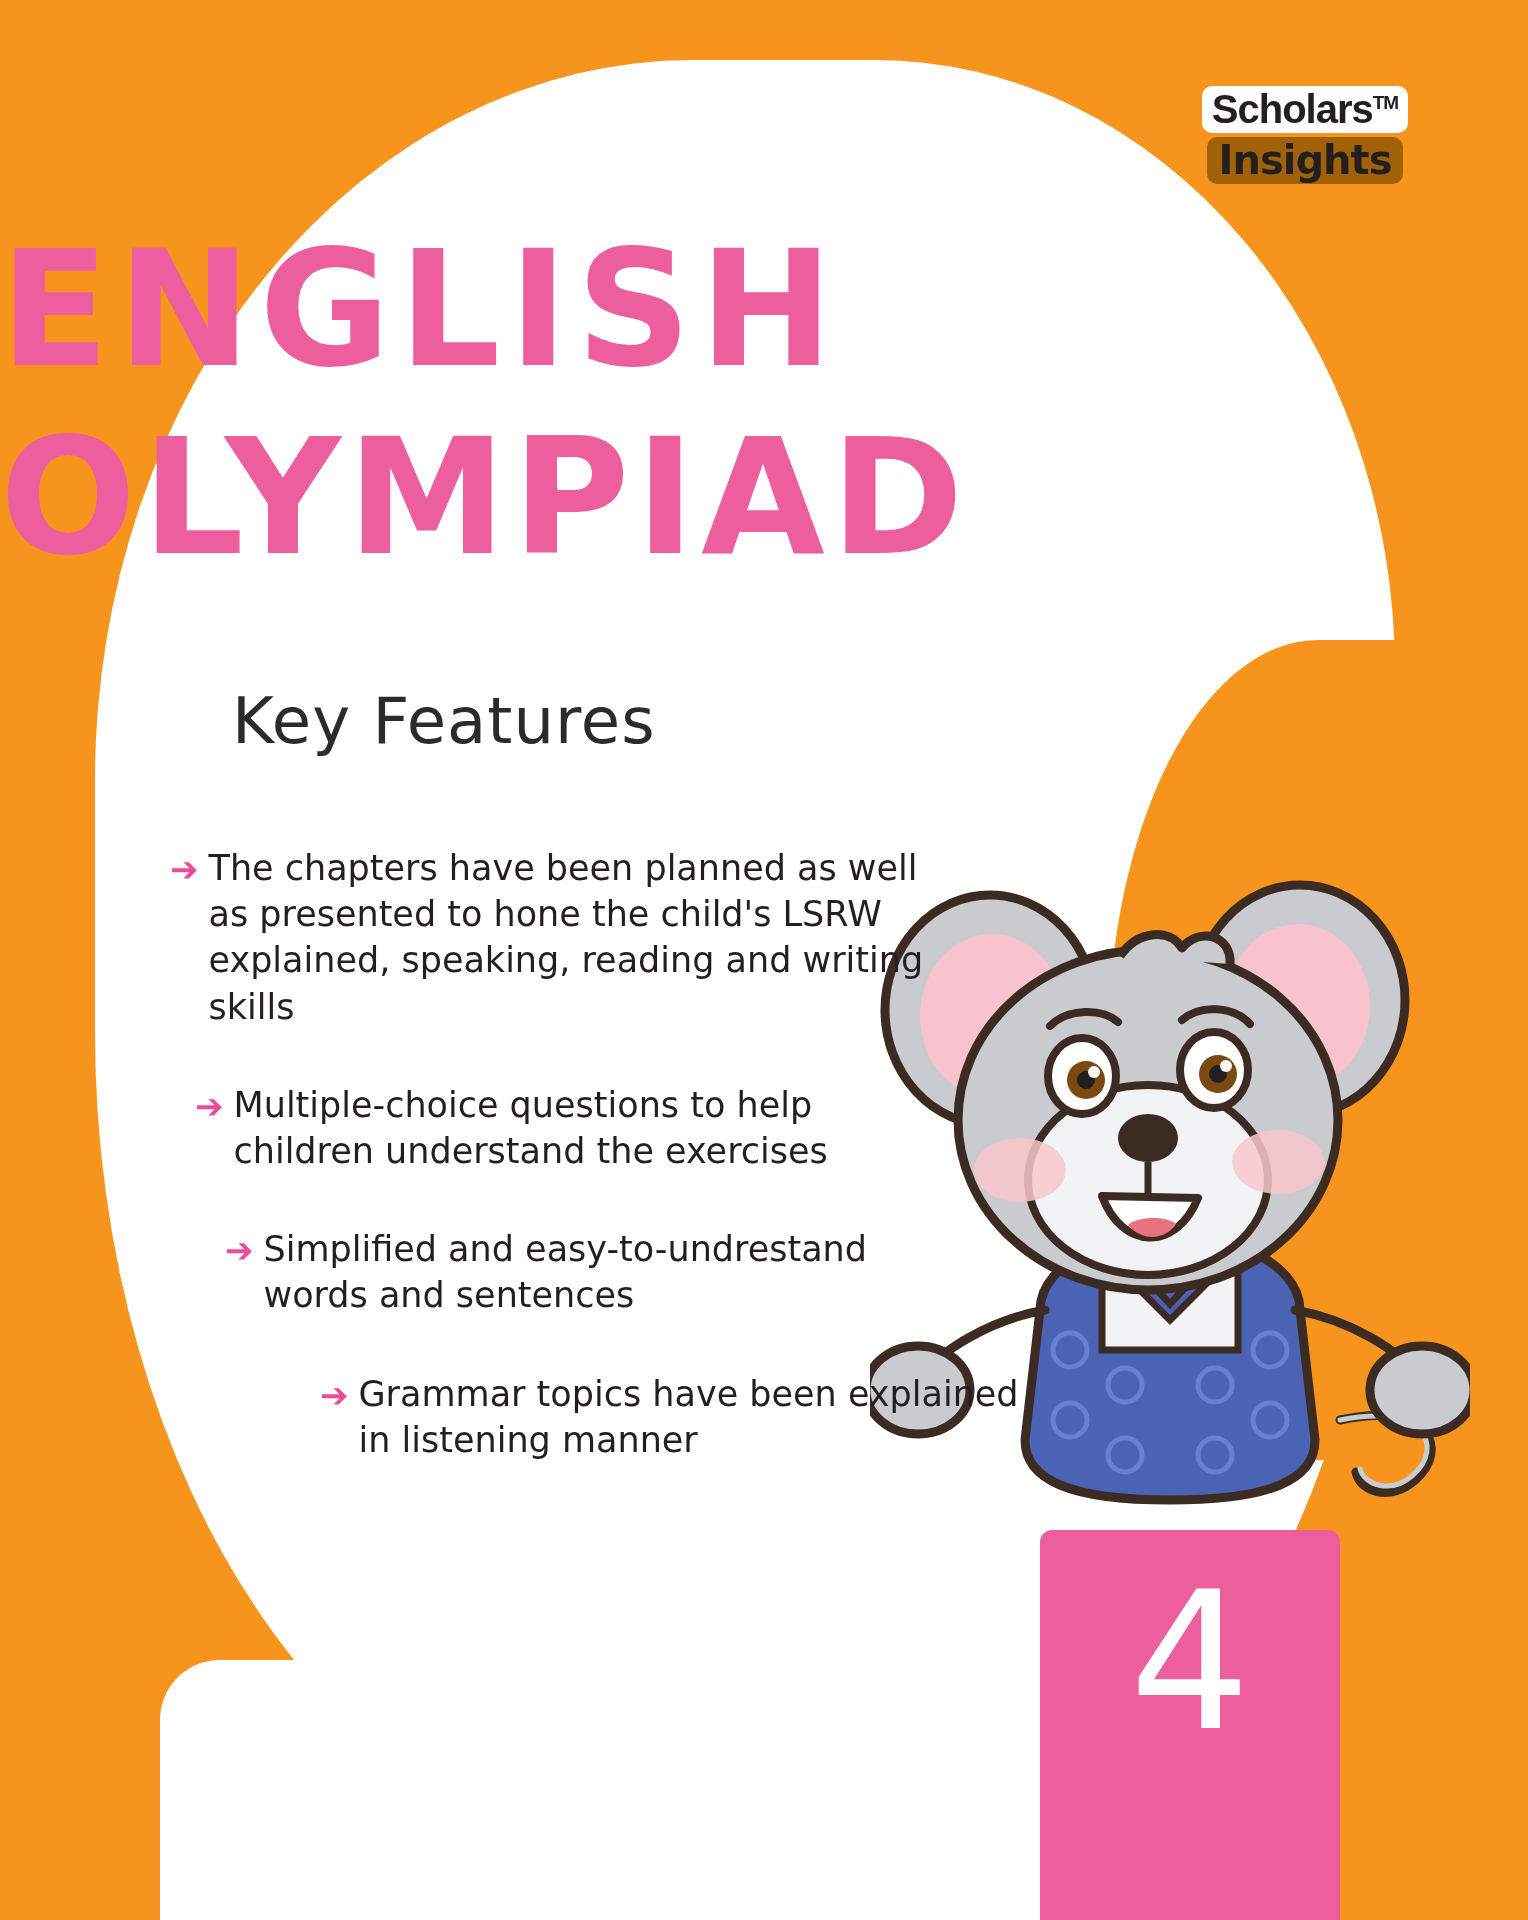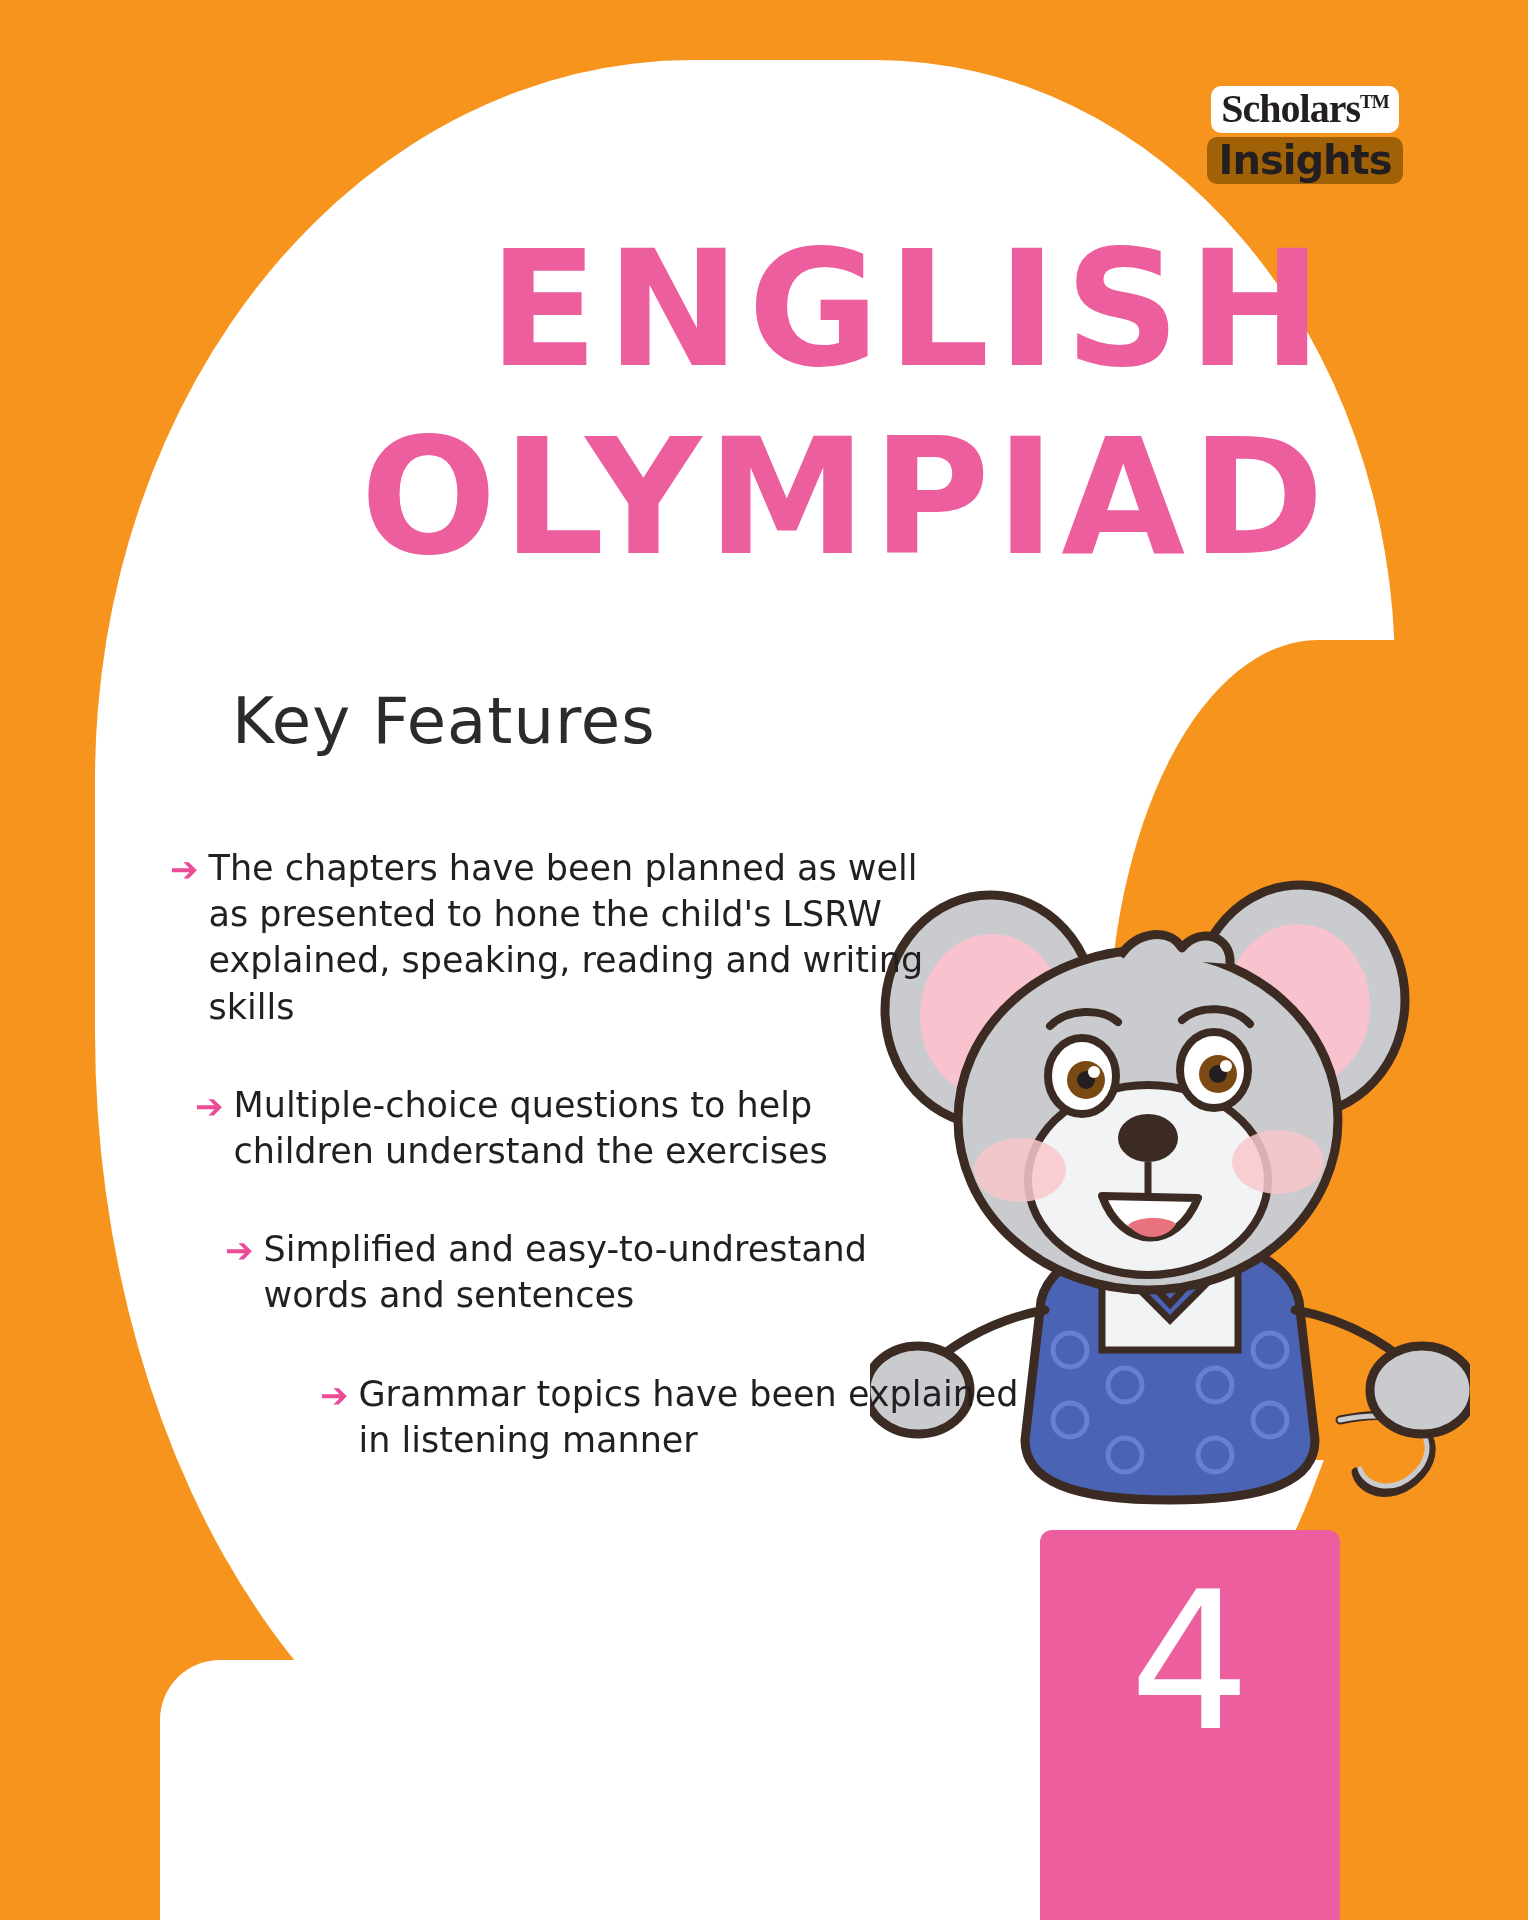--- a/index.html
+++ b/index.html
@@ -55,21 +55,21 @@
   
   .logo {
     position: absolute;
     right: 88px;
     top: 86px;
     width: 270px;
     text-align: center;
     z-index: 40;
   }
   .logo-line1 {
-    font-family: Liberation Serif, serif;
+    font-family: Liberation Sans, sans-serif;
     font-weight: bold;
     font-size: 40px;
     letter-spacing: -1px;
     line-height: 1;
     color: #231f20;
     position: relative;
     display: inline-block;
     padding: 3px 10px 4px 10px;
     background: #ffffff;
     border-radius: 10px;
@@ -92,21 +92,21 @@
     background: #a16207;
     border-radius: 10px;
   }
 
   
   .title-wrap {
     position: absolute;
     left: 0;
     top: 230px;
     width: 1330px;
-    text-align: right;
+    text-align: left;
     z-index: 30;
   }
   .title-line {
     font-family: "DejaVu Sans", sans-serif;
     font-weight: bold;
     color: #EC5E9E;
     letter-spacing: 8px;
     line-height: 1.0;
   }
   .title-line.l1 { font-size: 160px; }

